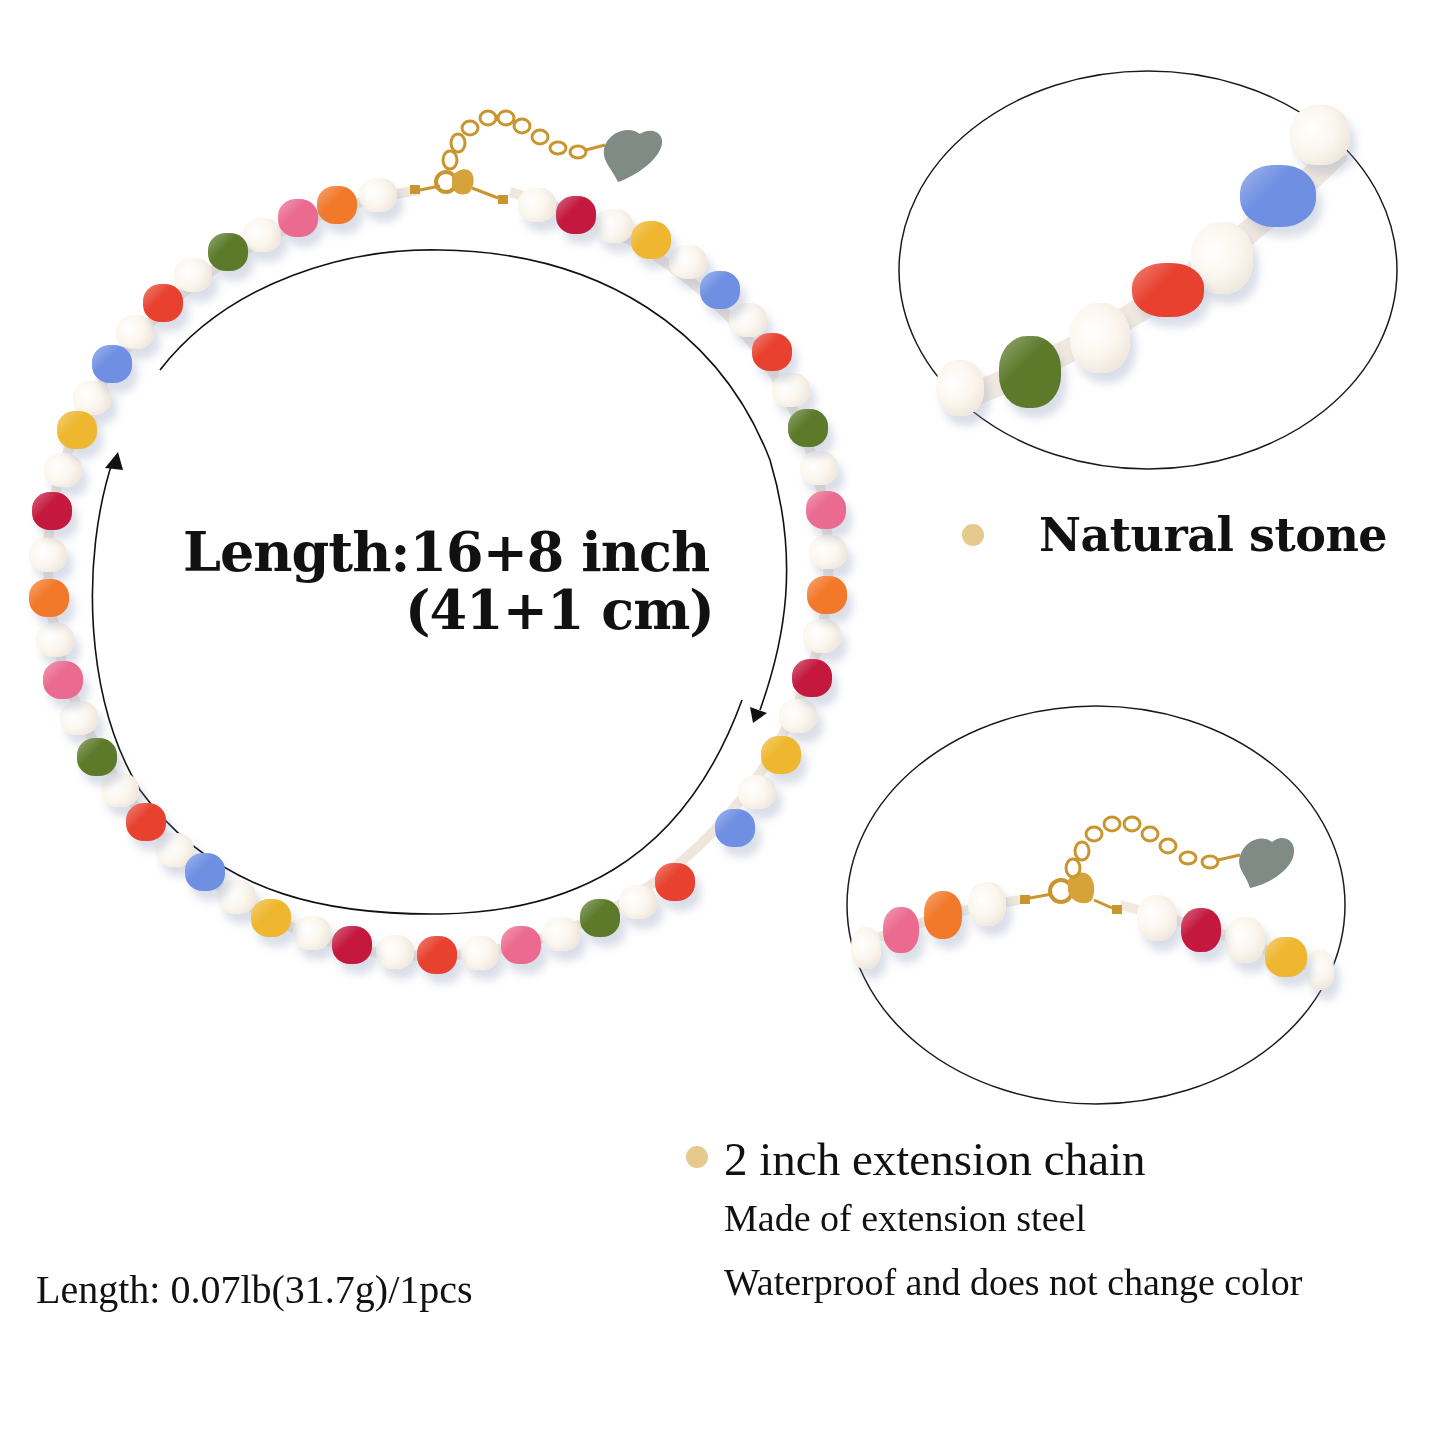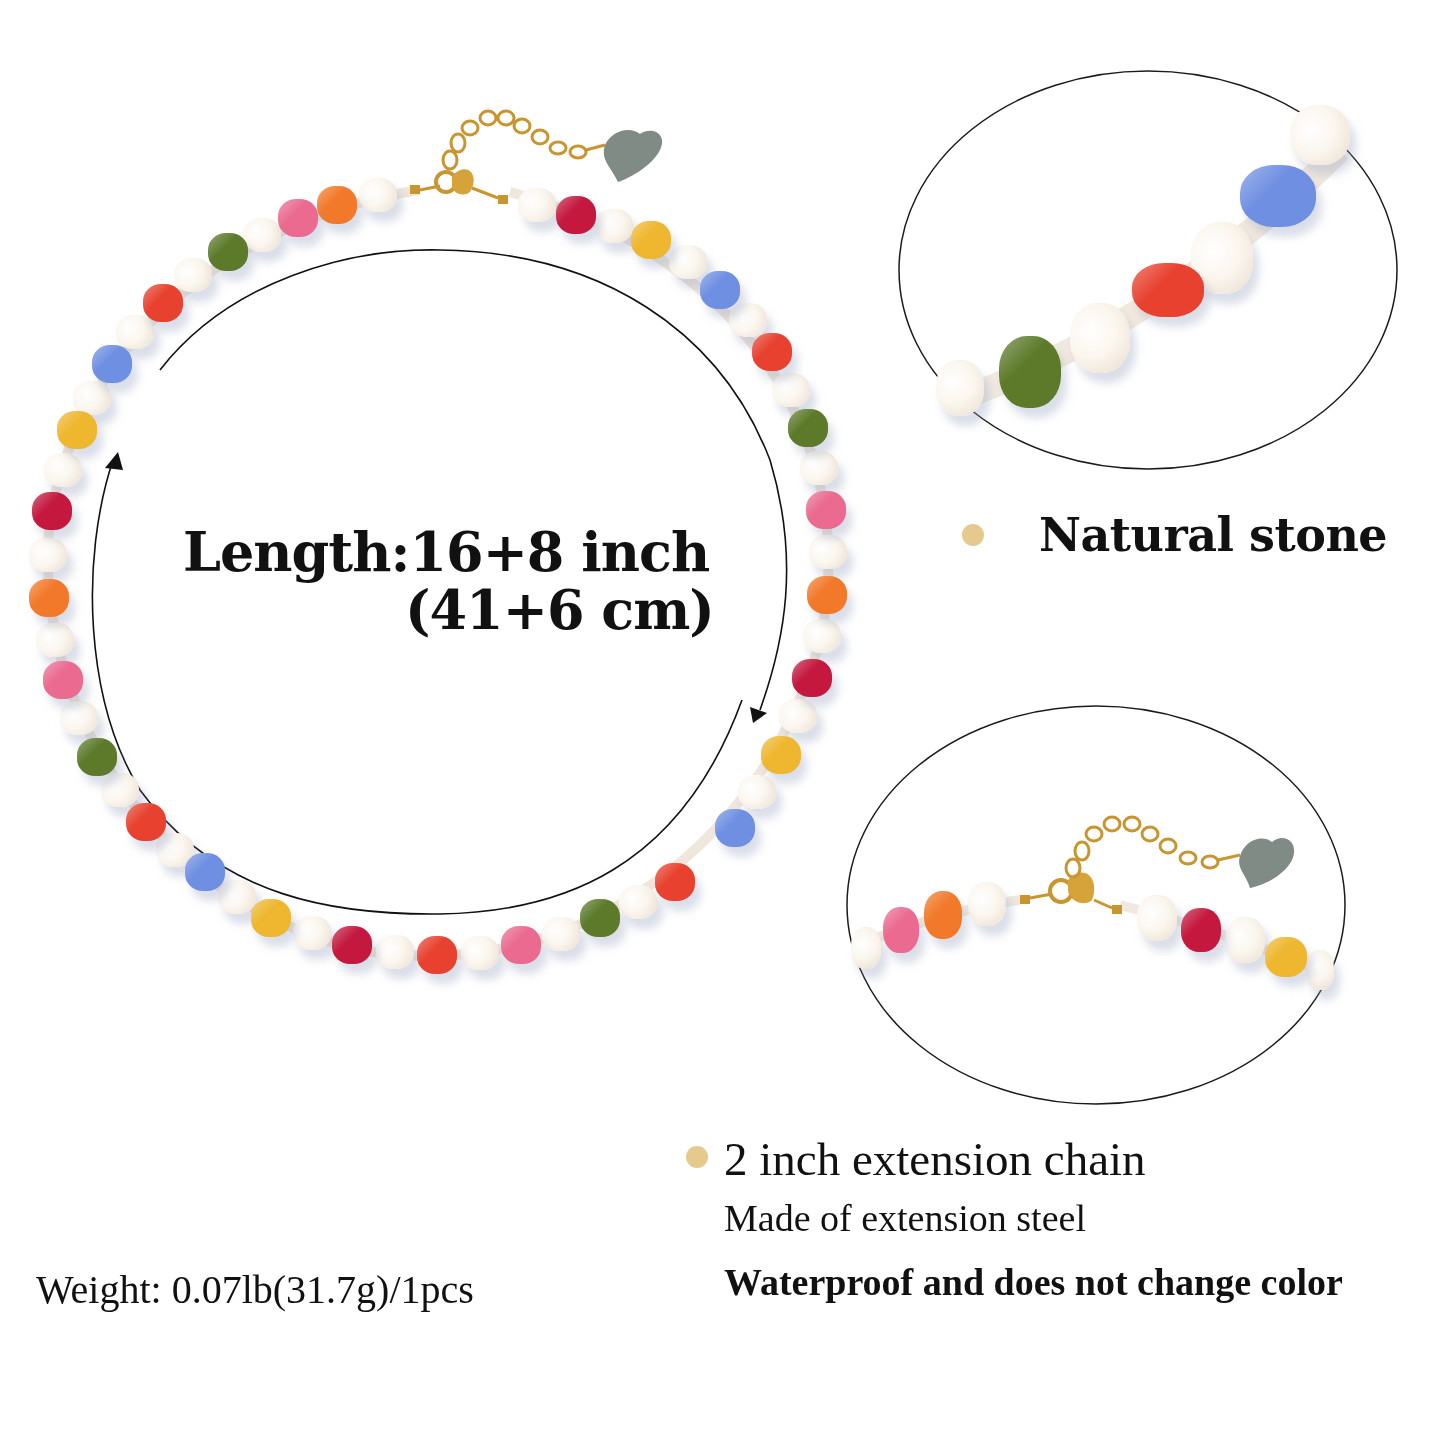--- a/index.html
+++ b/index.html
@@ -100,21 +100,21 @@
     <div class="bead stone-facet" style="left: 807px; top: 576px; width: 40px; height: 38px; background-color: rgb(242, 121, 42);"></div>
     <div class="bead stone-facet" style="left: 806px; top: 491px; width: 40px; height: 38px; background-color: rgb(234, 106, 144);"></div>
     <div class="bead stone-facet" style="left: 788px; top: 409px; width: 40px; height: 38px; background-color: rgb(92, 122, 42);"></div>
     <div class="bead stone-facet" style="left: 752px; top: 333px; width: 40px; height: 38px; background-color: rgb(232, 65, 47);"></div>
     <div class="bead stone-facet" style="left: 700px; top: 271px; width: 40px; height: 38px; background-color: rgb(111, 143, 226);"></div>
     <div class="bead stone-facet" style="left: 631px; top: 221px; width: 40px; height: 38px; background-color: rgb(238, 183, 47);"></div>
     <div class="bead stone-facet" style="left: 556px; top: 196px; width: 40px; height: 38px; background-color: rgb(196, 24, 63);"></div>
   </div>
 
 <div class="title-text" style="left:183px; top:520px; font-size:54px;">Length:16+8 inch</div>
-<div class="title-text" style="left:405px; top:578px; font-size:54px;">(41+6 cm)</div>
+<div class="title-text" style="left:405px; top:578px; font-size:54px;">(41+1 cm)</div>
 
 <svg class="layer" width="1445" height="1445" viewBox="0 0 1445 1445">
   <defs>
     <clipPath id="clipTop">
         <ellipse cx="1148" cy="270" rx="249" ry="199"></ellipse>
       </clipPath>
     <clipPath id="clipBottom">
         <ellipse cx="1096" cy="905" rx="249" ry="199"></ellipse>
       </clipPath>
   </defs>
@@ -170,15 +170,15 @@
     <div class="bead stone-facet" style="left: 1181px; top: 908px; width: 40px; height: 44px; background-color: rgb(196, 24, 63);"></div>
     <div class="bead stone-facet" style="left: 1265px; top: 937px; width: 42px; height: 40px; background-color: rgb(238, 183, 47);"></div>
   </div>
 
 <div class="bullet" style="left: 962px; top: 524px; background: rgb(230, 201, 141);"></div>
 <div class="label" style="left:1002px; top:508px; font-size:46px; font-weight:bold; font-family:'DejaVu Serif', serif; letter-spacing:-0.5px;margin-left:37px;">Natural stone</div>
 
 <div class="bullet" style="left: 686px; top: 1146px; background: rgb(230, 201, 141);"></div>
 <div class="label" style="left:724px; top:1132px; font-size:47px;">2 inch extension chain</div>
 <div class="label" style="left:724px; top:1196px; font-size:38px;">Made of extension steel</div>
-<div class="label" style="left:724px; top:1260px; font-size:38px;font-weight:bold;">Waterproof and does not change color</div>
+<div class="label" style="left:724px; top:1260px; font-size:38px;">Waterproof and does not change color</div>
 
-<div class="label" style="left:36px; top:1266px; font-size:40px;">Weight: 0.07lb(31.7g)/1pcs</div>
+<div class="label" style="left:36px; top:1266px; font-size:40px;">Length: 0.07lb(31.7g)/1pcs</div>
 
 </body></html>

